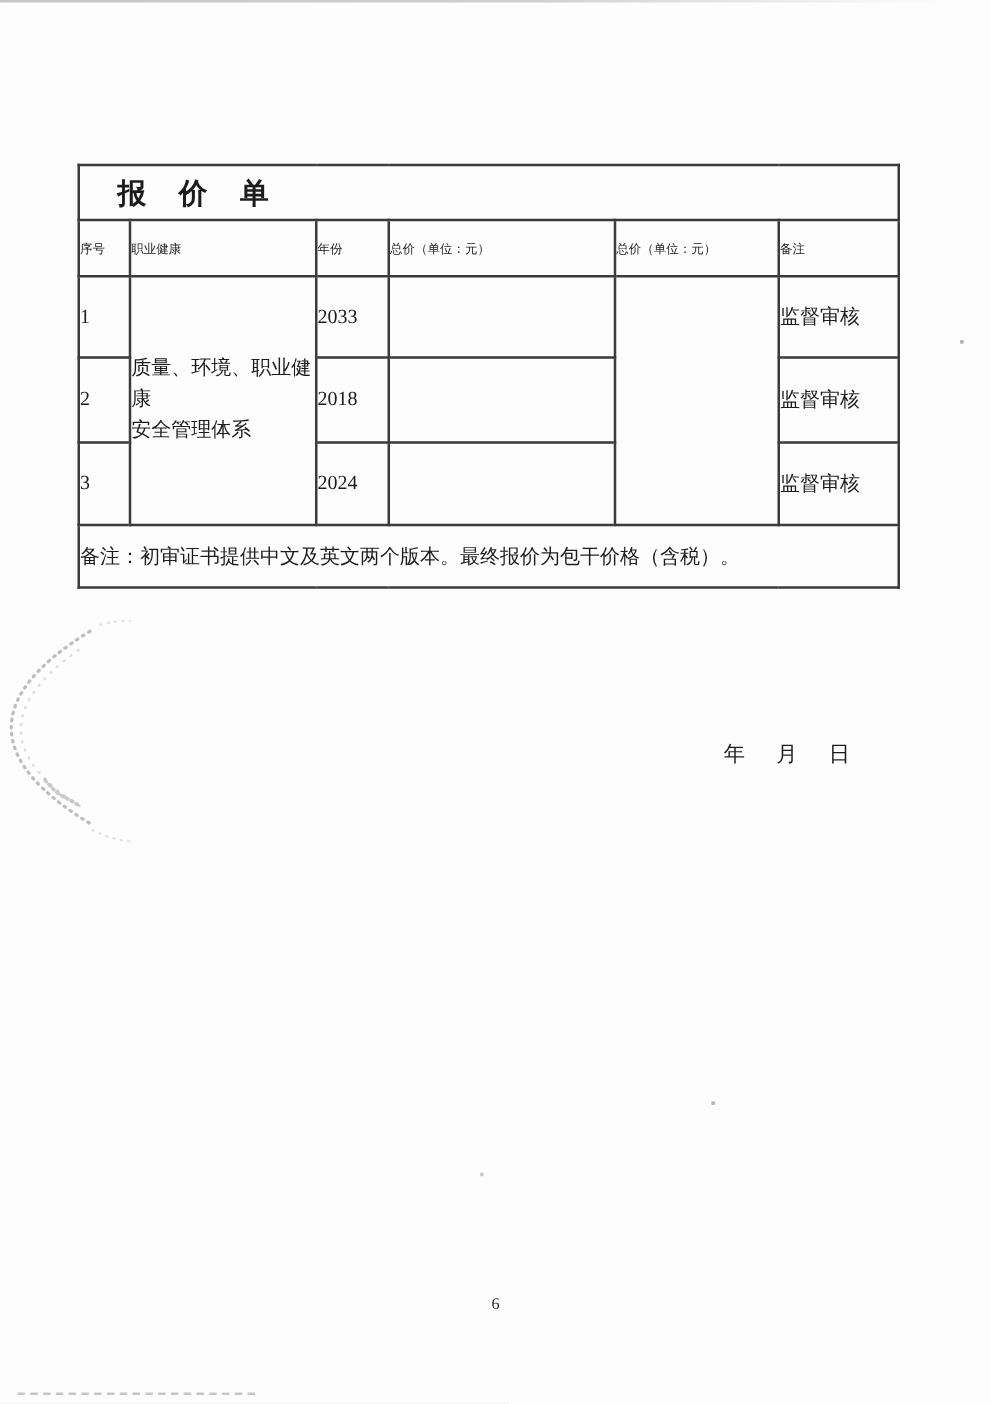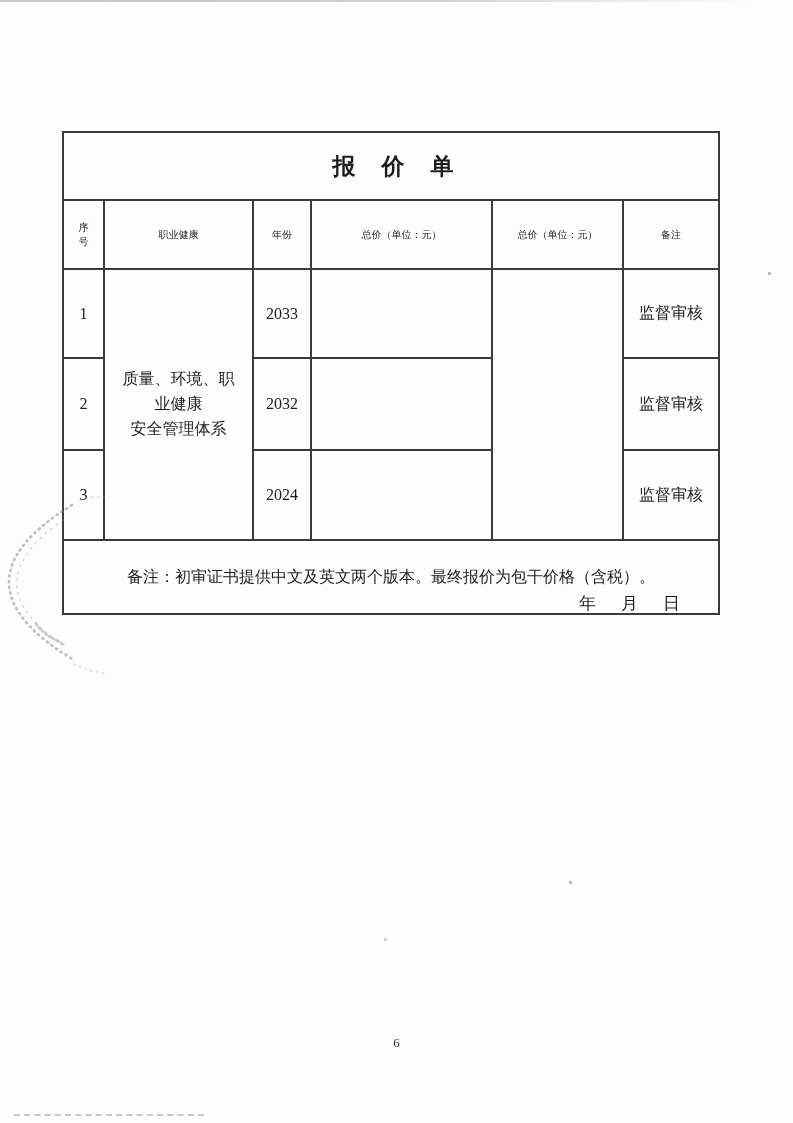--- a/index.html
+++ b/index.html
@@ -29,22 +29,22 @@
   .stamp { position: absolute; left: 0; top: 478px; opacity: .55; }
 
   
   .quote-table-wrap { position: absolute; left: 62px; top: 131px; }
   table.quote {
     border-collapse: collapse; table-layout: fixed; width: 656px;
     font-family: "Liberation Serif", "DejaVu Serif", serif;
   }
   table.quote td {
     border: 2px solid #3b3b3b;
-    text-align: center; vertical-align: middle;
-    padding: 12px; overflow: hidden;
+    vertical-align: middle;
+    padding: 0; overflow: hidden;
   }
   td.title-cell {
     height: 42px; font-size: 23px; font-weight: bold;
     letter-spacing: 26px; text-indent: 30px;
   }
   tr.header-row td { height: 43px; font-size: 10px; }
   tr.body-row td { font-size: 16px; }
   tr.r1 td { height: 63px; }
   tr.r2 td { height: 66px; }
   tr.r3 td { height: 64px; }
@@ -98,21 +98,21 @@
             <div>质量、环境、职业健康</div>
             <div>安全管理体系</div>
           </td>
           <td>2033</td>
           <td></td>
           <td rowspan="3"></td>
           <td class="remark-cell">监督审核</td>
         </tr>
         <tr class="body-row r2">
           <td>2</td>
-          <td>2032</td>
+          <td>2018</td>
           <td></td>
           <td class="remark-cell">监督审核</td>
         </tr>
         <tr class="body-row r3">
           <td>3</td>
           <td>2024</td>
           <td></td>
           <td class="remark-cell">监督审核</td>
         </tr>
         <tr>

